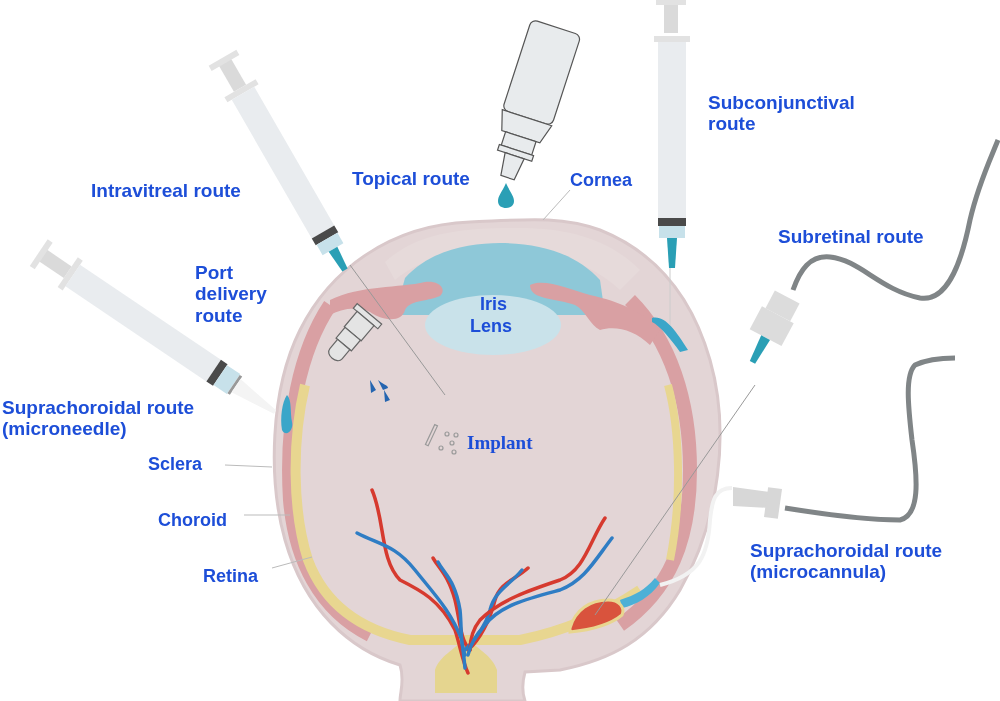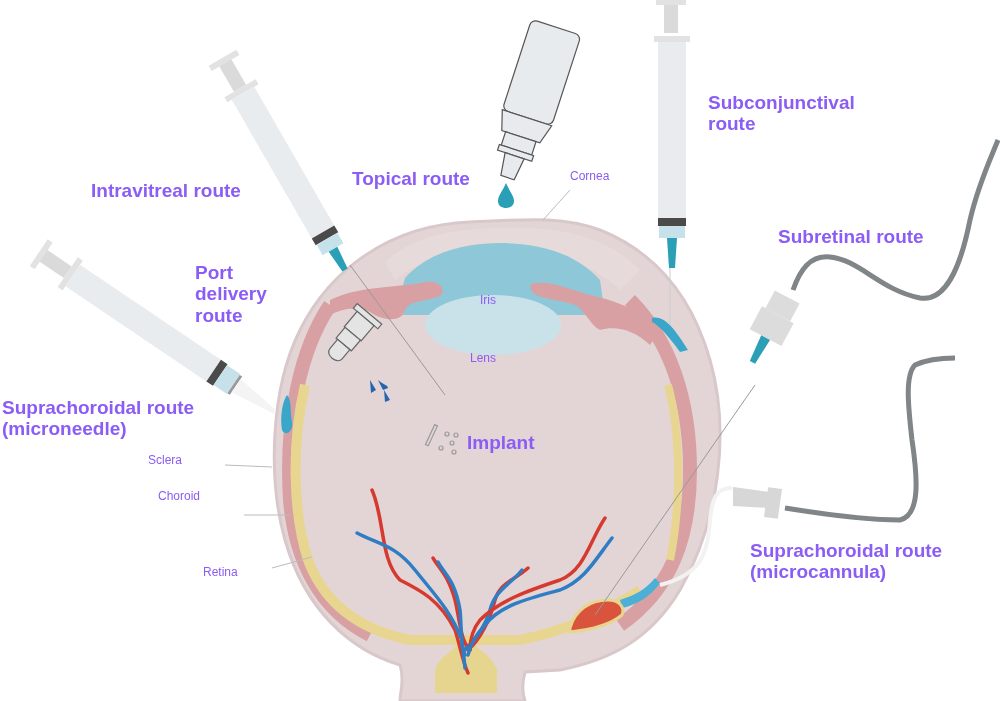--- a/index.html
+++ b/index.html
@@ -1,20 +1,20 @@
 <!DOCTYPE html>
 <html><head>
 <meta charset="utf-8">
 <style>
   html, body { margin:0; padding:0; background:#ffffff; }
   body { width:1000px; height:701px; position:relative; overflow:hidden; font-family:"Liberation Sans", "DejaVu Sans", sans-serif; }
   #stage { position:absolute; left:0; top:0; width:1000px; height:701px; }
-  .lbl { position:absolute; color:#8b5cf6; white-space:nowrap; line-height:1.12; }
+  .lbl { position:absolute; color:#1d4ed8; white-space:nowrap; line-height:1.12; }
   .bold { font-weight:bold; font-size:19px; }
-  .reg { font-weight:normal; font-size:12px; }
+  .reg { font-weight:bold; font-size:18px; }
 </style>
 </head>
 <body>
 
 <div id="stage">
 <svg width="1000" height="701" viewBox="0 0 1000 701" xmlns="http://www.w3.org/2000/svg">
   <defs>
     <clipPath id="eyeClip">
       <path d="M300,330 C330,270 390,225 470,222 C520,220 560,215 600,230 C650,250 690,290 710,360 C730,430 720,520 680,590 C650,640 610,660 560,670 L525,672 C520,690 525,700 525,701 L400,701 C400,692 405,680 400,665 C350,650 305,610 285,540 C268,480 270,390 300,330 Z"></path>
     </clipPath>
@@ -165,21 +165,21 @@
   <div>route</div>
 </div>
 <div class="lbl bold" style="left:2px;top:397px;">
   <div>Suprachoroidal route</div>
   <div>(microneedle)</div>
 </div>
 <div class="lbl bold" style="left:750px;top:540px;">
   <div>Suprachoroidal route</div>
   <div>(microcannula)</div>
 </div>
-<div class="lbl bold" style="left:467px;top:432px;">Implant</div>
+<div class="lbl bold" style="left:467px;top:432px;font-family:Liberation Serif, serif;">Implant</div>
 
 <div class="lbl reg" style="left:570px;top:170px;">Cornea</div>
 <div class="lbl reg" style="left:480px;top:260px;margin-top:34px;">Iris</div>
-<div class="lbl reg" style="left:470px;top:316px;margin-top:36px;">Lens</div>
+<div class="lbl reg" style="left:470px;top:316px;">Lens</div>
 <div class="lbl reg" style="left:148px;top:454px;">Sclera</div>
-<div class="lbl reg" style="left:158px;top:490px;">Choroid</div>
+<div class="lbl reg" style="left:158px;top:510px;">Choroid</div>
 <div class="lbl reg" style="left:203px;top:566px;text-align:center;">Retina</div>
 </div>
 
 </body></html>

